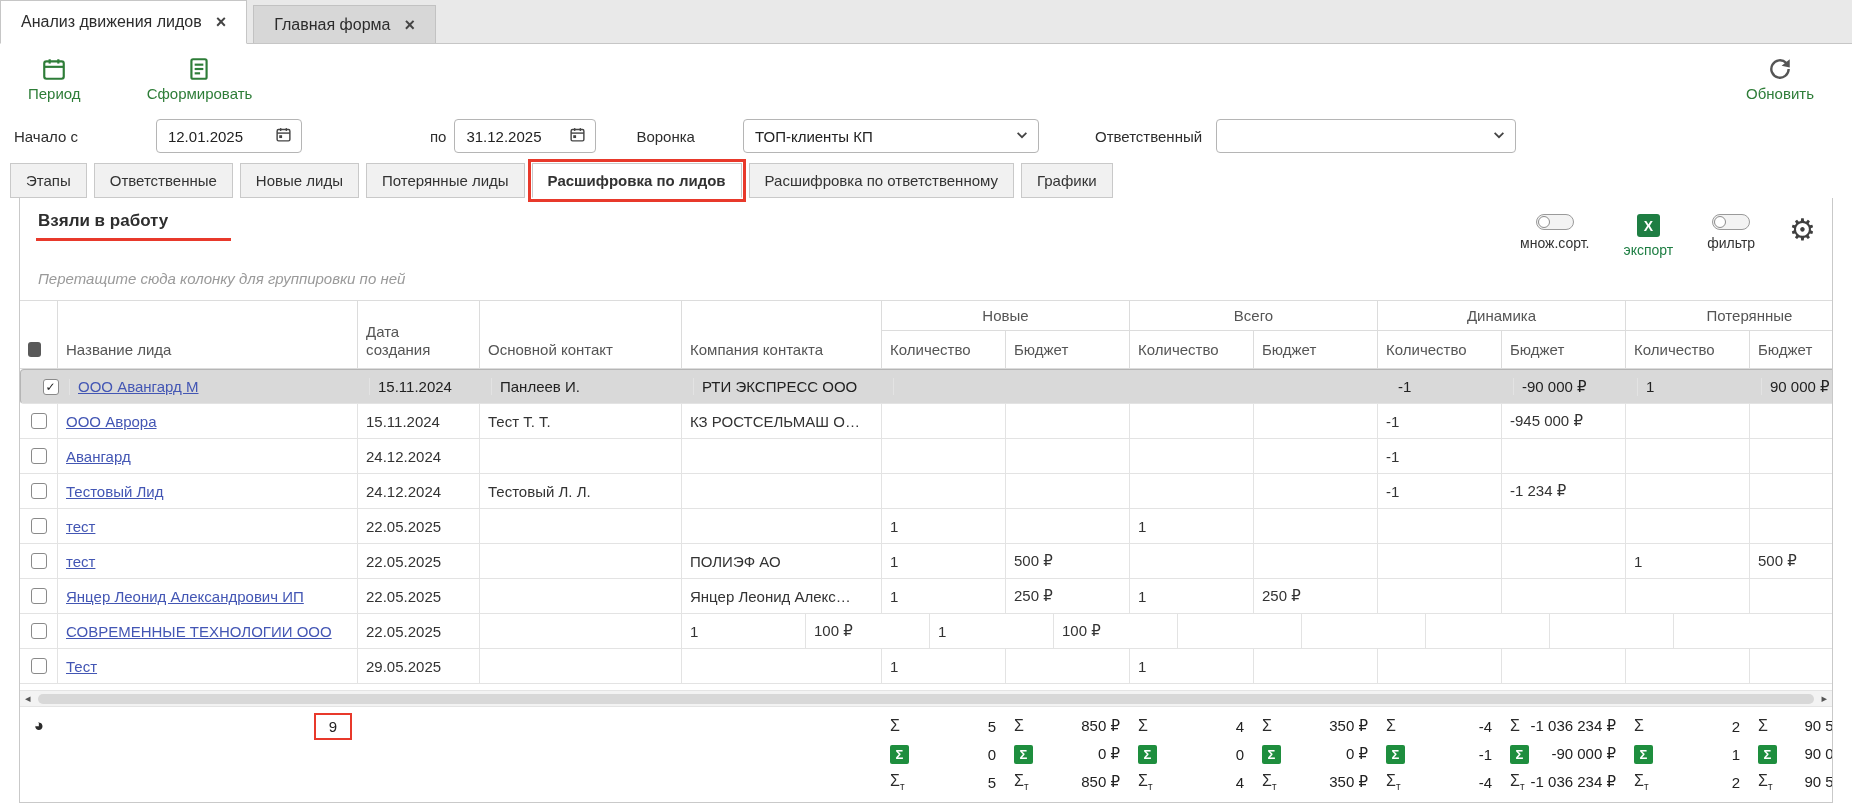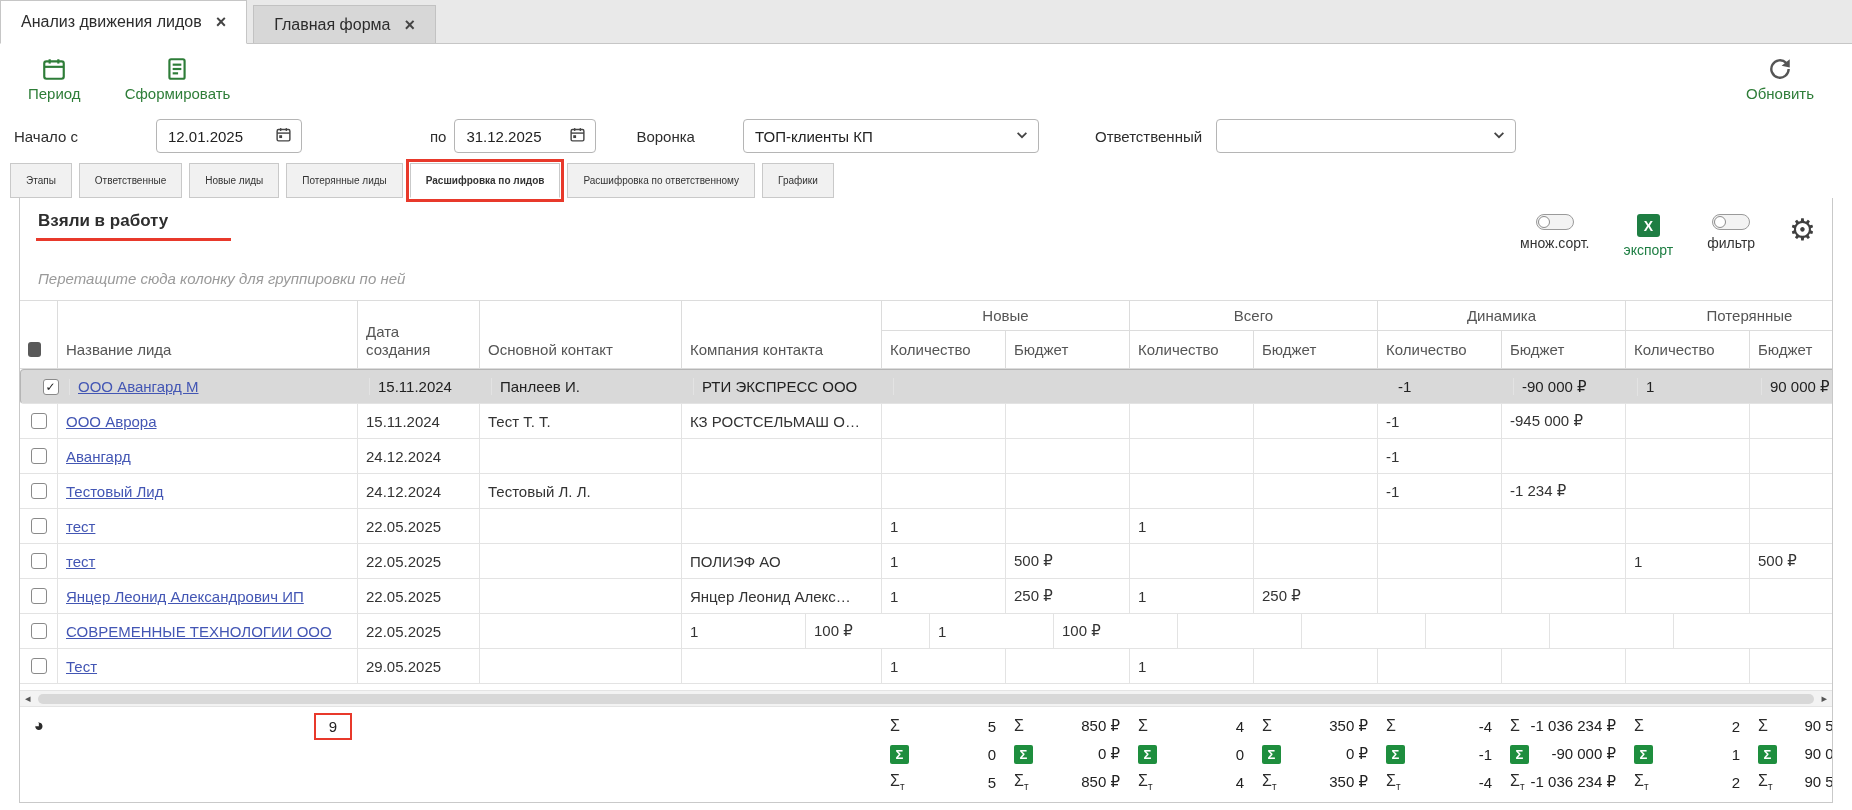--- a/index.html
+++ b/index.html
@@ -19,39 +19,39 @@
     width:1852px;height:810px;overflow:hidden;background:#fff;
     font-family:"Liberation Sans","DejaVu Sans",sans-serif;color:var(--text);
   }
   
   .wtabs{height:44px;background:#e9e9e9;display:flex;align-items:flex-end;border-bottom:1px solid #c6c6c6;}
   .wtab{display:flex;align-items:center;gap:14px;padding:0 20px;font-size:16px;color:#2c2c2c;cursor:pointer;}
   .wtab.active{background:#fff;height:44px;border:1px solid #c6c6c6;border-bottom:1px solid #fff;margin-bottom:-1px;}
   .wtab.inactive{background:#d7d7d7;height:38px;border:1px solid #c2c2c2;border-bottom:none;margin-left:6px;}
   .wtab .x{font-size:18px;color:#444;font-weight:bold;line-height:1;}
   
-  .toolbar{height:70px;background:#fff;display:flex;align-items:center;padding:0 22px;}
+  .toolbar{height:70px;background:#fff;display:flex;align-items:center;padding:0 22px;gap:22px;}
   .tbtn{display:flex;flex-direction:column;align-items:center;gap:3px;font-size:15px;color:var(--green);cursor:pointer;}
   .tbtn.refresh{margin-left:auto;margin-right:16px;}
   .tbtn svg{display:block;}
   
   .filters{height:44px;display:flex;align-items:center;background:#fff;font-size:15px;color:#2d2d2d;}
   .flabel{white-space:nowrap;}
   .fl-start{margin-left:14px;}
   .di-start{margin-left:78px;width:146px;}
   .fl-po{margin-left:128px;}
   .di-end{margin-left:8px;width:142px;}
   .fl-funnel{margin-left:40px;}
   .sel-funnel{margin-left:48px;width:296px;}
   .fl-resp{margin-left:56px;}
   .sel-resp{margin-left:14px;width:300px;}
   .dinput,.sel{height:34px;border:1px solid #b5b5b5;border-radius:4px;display:flex;align-items:center;justify-content:space-between;padding:0 9px 0 11px;background:#fff;cursor:pointer;font-size:15px;color:#222;}
   
   .itabs{display:flex;align-items:flex-end;gap:7px;padding-left:10px;height:40px;position:relative;z-index:2;margin-bottom:-1px;background:#fff;}
-  .tab{height:35px;line-height:33px;padding:0 15px;border:1px solid var(--border);border-bottom:1px solid var(--border);background:#f1f1f1;font-size:10px;color:#333;cursor:pointer;white-space:nowrap;}
+  .tab{height:35px;line-height:33px;padding:0 15px;border:1px solid var(--border);border-bottom:1px solid var(--border);background:#f1f1f1;font-size:15px;color:#333;cursor:pointer;white-space:nowrap;}
   .tab.active{background:#fff;border-bottom:1px solid #fff;font-weight:bold;outline:3px solid var(--red);outline-offset:1px;position:relative;z-index:3;}
   
   .panel{margin:0 19px 6px 19px;height:606px;border:1px solid var(--border);background:#fff;display:flex;flex-direction:column;overflow:hidden;}
   .phead{display:flex;justify-content:space-between;align-items:flex-start;padding:13px 16px 0 18px;}
   .ptitle{font-size:17px;font-weight:bold;color:#2e2e2e;}
   .red-underline{height:3px;background:var(--red);width:195px;margin-top:7px;margin-left:-2px;}
   .pcontrols{display:flex;align-items:flex-start;gap:34px;padding-top:3px;}
   .ctrl{display:flex;flex-direction:column;align-items:center;gap:5px;cursor:pointer;}
   .toggle{width:38px;height:16px;border:1px solid #9a9a9a;border-radius:9px;background:#f3f3f3;position:relative;}
   .knob{position:absolute;left:1px;top:1px;width:12px;height:12px;border-radius:50%;background:#fff;border:1px solid #8d8d8d;}

